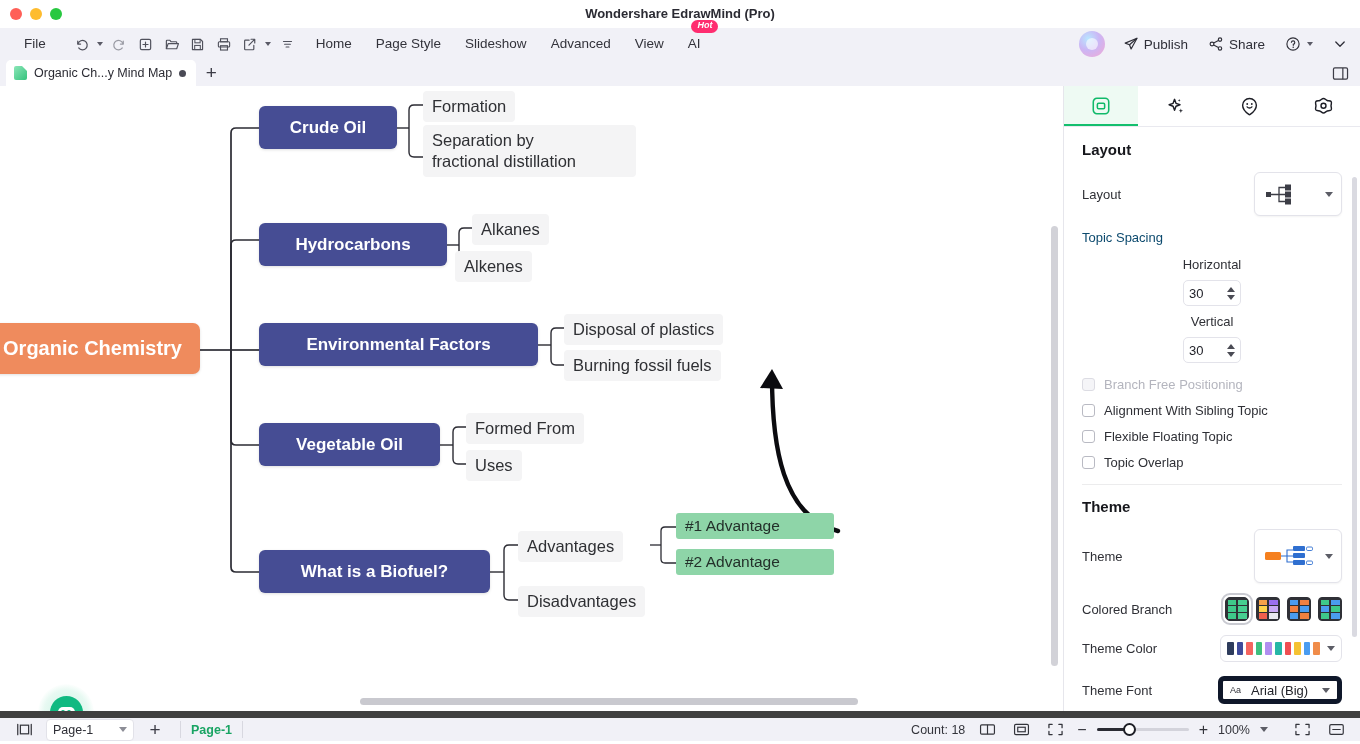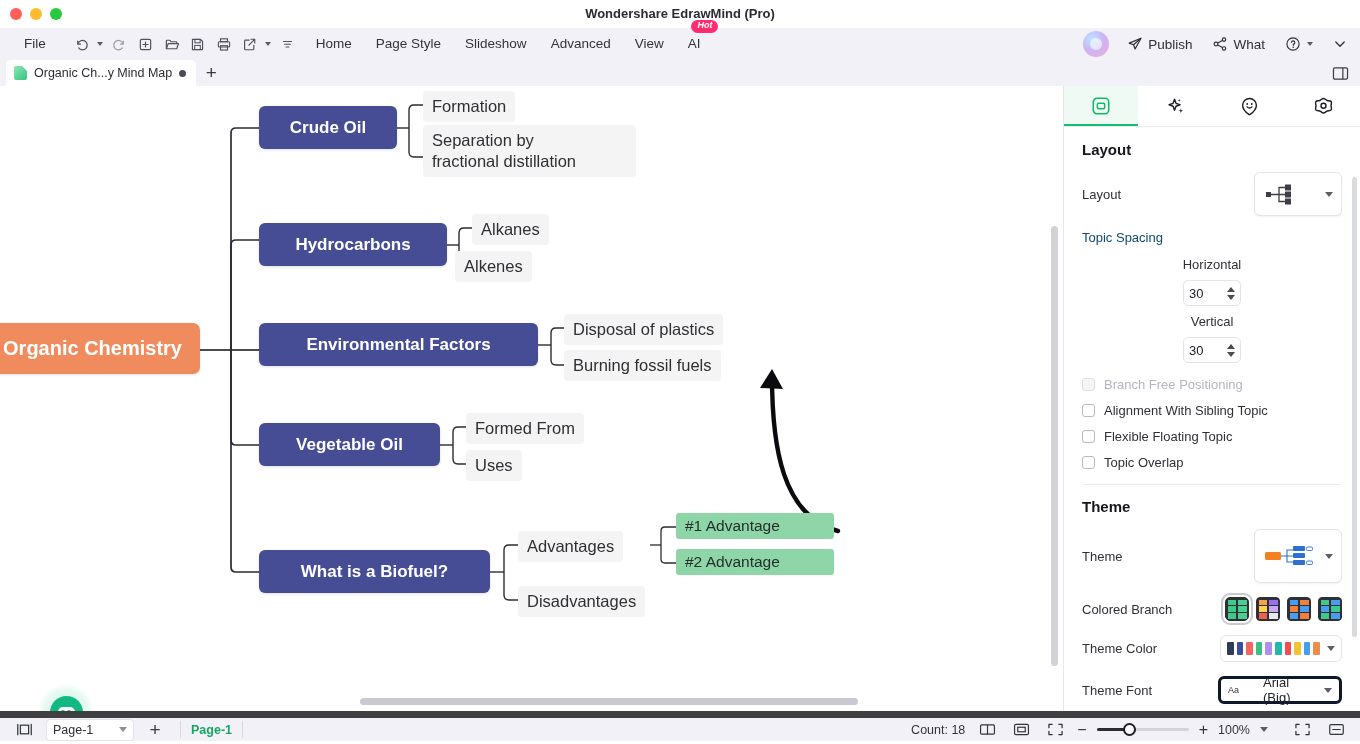--- a/index.html
+++ b/index.html
@@ -216,23 +216,23 @@
   }
   .bsw.sel { outline: 2px solid #c9cad1; outline-offset: 2px; border-radius: 5px; }
   .bsw i { display:block; }
   .palette {
     margin-left: auto; width: 122px; height: 27px; border: 1px solid #e3e3ea;
     border-radius: 6px; background: #fff; display: flex; align-items: center;
     padding: 0 6px; gap: 3px;
   }
   .pal { width: 8px; height: 13px; border-radius: 1px; }
   .font-drop {
-    margin-left: auto; width: 124px; height: 28px; border: 3px solid #0f172a;
+    margin-left: auto; width: 124px; height: 28px; border: 5px solid #0f172a;
     border-radius: 6px; background: #fff; display: flex; align-items: center;
-    padding: 0 7px; gap: 24px; font-size: 13px; color: #22232a;
+    padding: 0 7px; gap: 10px; font-size: 13px; color: #22232a;
   }
   .aa { font-size: 9px; color: #33343c; }
   .rp-scroll {
     position: absolute; right: 3px; top: 50px; width: 5px; height: 460px;
     background: #dadae1; border-radius: 3px;
   }
 
   
   .statusbar {
     position: absolute; left: 0; top: 711px; width: 1360px; height: 30px;
@@ -348,21 +348,21 @@
           </svg>
         <span>Publish</span>
       </div>
       <div class="rbtn">
         <svg width="16" height="16" viewBox="0 0 16 16">
             <circle cx="12" cy="3.6" r="1.7" stroke="#2f2f38" stroke-width="1.15" fill="none"></circle>
             <circle cx="12" cy="12.4" r="1.7" stroke="#2f2f38" stroke-width="1.15" fill="none"></circle>
             <circle cx="4" cy="8" r="1.9" stroke="#2f2f38" stroke-width="1.15" fill="none"></circle>
             <path d="M5.7 7.1l4.7-2.5M5.7 8.9l4.7 2.5" stroke="#2f2f38" stroke-width="1.15"></path>
           </svg>
-        <span>What</span>
+        <span>Share</span>
       </div>
       <div class="rbtn">
         <svg width="16" height="16" viewBox="0 0 16 16">
             <circle cx="8" cy="8" r="6.1" stroke="#2f2f38" stroke-width="1.15" fill="none"></circle>
             <path d="M6.4 6.3a1.7 1.7 0 1 1 1.9 1.9v1.1" stroke="#2f2f38" stroke-width="1.15" fill="none" stroke-linecap="round"></path>
             <circle cx="8.2" cy="11.3" r=".75" fill="#2f2f38"></circle>
           </svg>
         <span class="caret-sm"></span>
       </div>
       <div class="tbtn">

